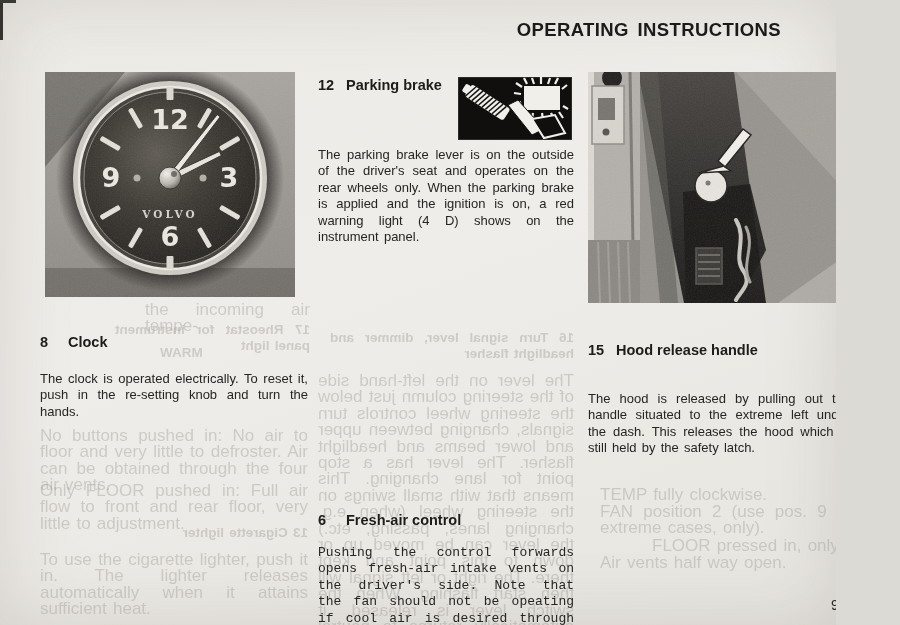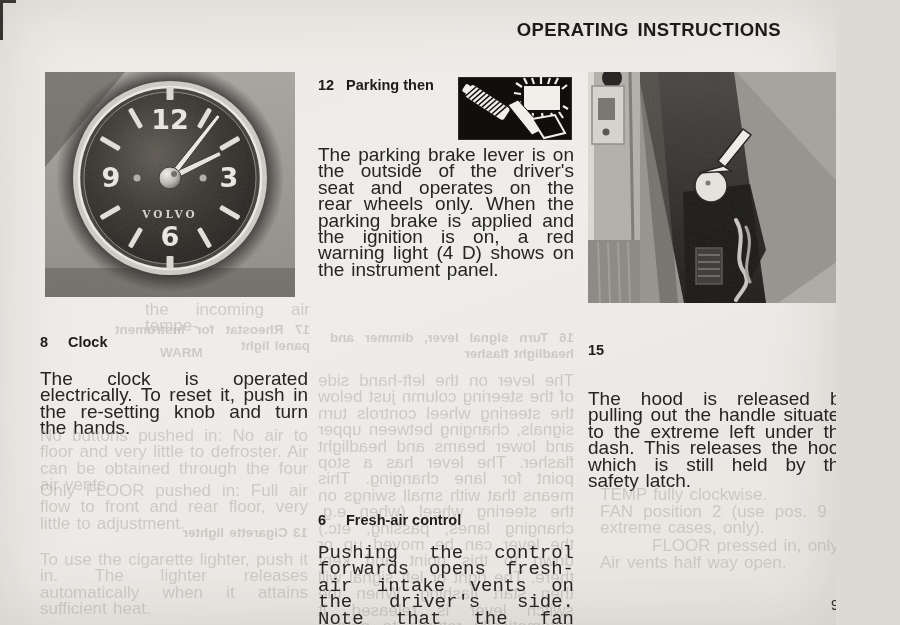--- a/index.html
+++ b/index.html
@@ -11,21 +11,21 @@
   }
   .abs{position:absolute;}
   #doc-header{
     top:19px;right:55px;width:400px;text-align:right;
     font-size:18.5px;font-weight:bold;color:#1c1b1a;letter-spacing:.4px;
     word-spacing:3px;
   }
   .heading{display:flex;font-size:14.5px;font-weight:bold;color:#1d1c1b;}
   .heading .num{width:28px;flex:0 0 28px;}
   .body-text{
-    font-size:19px;line-height:16.4px;color:#262524;text-align:justify;
+    font-size:13px;line-height:16.4px;color:#262524;text-align:justify;
     word-spacing:1.6px;
   }
   .photo{background:#8f8c86;}
   .bleed{
     color:#a19e99;opacity:.42;filter:blur(.4px);
     font-size:17px;line-height:16.4px;text-align:justify;word-spacing:1.5px;
   }
   .bleed.bold{font-weight:bold;font-size:13.5px;}
   .mirror{transform:scaleX(-1);}
   #page-number{font-size:14px;color:#2a2927;}
@@ -136,21 +136,21 @@
   <div class="abs bleed" style="left:145px;top:302px;width:165px;">the incoming air tempe-</div>
   <div class="abs bleed bold mirror" style="left:115px;top:322px;width:195px;">17 Rheostat for instrument panel light</div>
   <div class="abs bleed bold" style="left:160px;top:345px;width:80px;">WARM</div>
   <div class="abs bleed" style="left:40px;top:428px;width:268px;">No buttons pushed in: No air to floor and very little to defroster. Air can be obtained through the four air vents.</div>
   <div class="abs bleed" style="left:40px;top:483px;width:268px;">Only FLOOR pushed in: Full air flow to front and rear floor, very little to adjustment.</div>
   <div class="abs bleed bold mirror" style="left:120px;top:525px;width:188px;">13 Cigarette lighter</div>
   <div class="abs bleed" style="left:40px;top:552px;width:268px;">To use the cigarette lighter, push it in. The lighter releases automatically when it attains sufficient heat.</div>
 
   <div class="abs heading" style="left:318px;top:77px;">
     <span class="num">12</span>
-    <span>Parking then</span>
+    <span>Parking brake</span>
   </div>
 
   <div class="abs" style="left:458px;top:77px;width:114px;height:63px;">
     <svg width="114" height="63" viewBox="0 0 114 63">
       <rect x="0" y="0" width="114" height="63" fill="#100f0e" stroke="#4a4845" stroke-width="1"></rect>
       <rect x="66" y="9" width="36" height="24" fill="#f1efe9"></rect>
       <g stroke="#f1efe9" stroke-width="2.2">
         <line x1="69" y1="7" x2="66" y2="1"></line>
           <line x1="76" y1="7" x2="74" y2="1"></line>
         <line x1="83" y1="7" x2="83" y2="0"></line>
@@ -250,20 +250,21 @@
       </g>
       <circle cx="123" cy="114" r="16" fill="#e8e5df" stroke="#24231f" stroke-width="1.5"></circle>
       <circle cx="120" cy="111" r="2.5" fill="#7a7772"></circle>
       <polygon points="111,101 136,94 130,89 155,57 163,63 137,95 143,99" fill="#f2f0ea" stroke="#1e1d1b" stroke-width="1.5"></polygon>
       <rect x="0" y="0" width="254" height="231" filter="url(#grain2)" opacity="0.12"></rect>
     </svg>
   </div>
 
   <div class="abs heading" style="left:588px;top:342px;">
     <span class="num">15</span>
+    <span>Hood release handle</span>
   </div>
   <div class="abs body-text" style="left:588px;top:375px;width:262px;margin-top:16px;">The hood is released by pulling out the handle situated to the extreme left under the dash. This releases the hood which is still held by the safety latch.</div>
 
   <div class="abs bleed" style="left:600px;top:487px;width:250px;">TEMP fully clockwise.</div>
   <div class="abs bleed" style="left:600px;top:504px;width:250px;">FAN position 2 (use pos. 9 in extreme cases, only).</div>
   <div class="abs bleed" style="left:620px;top:538px;width:250px;margin-left:32px;">FLOOR pressed in, only.</div>
   <div class="abs bleed" style="left:600px;top:555px;width:250px;">Air vents half way open.</div>
 
   <div class="abs" id="page-number" style="left:831px;top:597px;">9</div>
 

